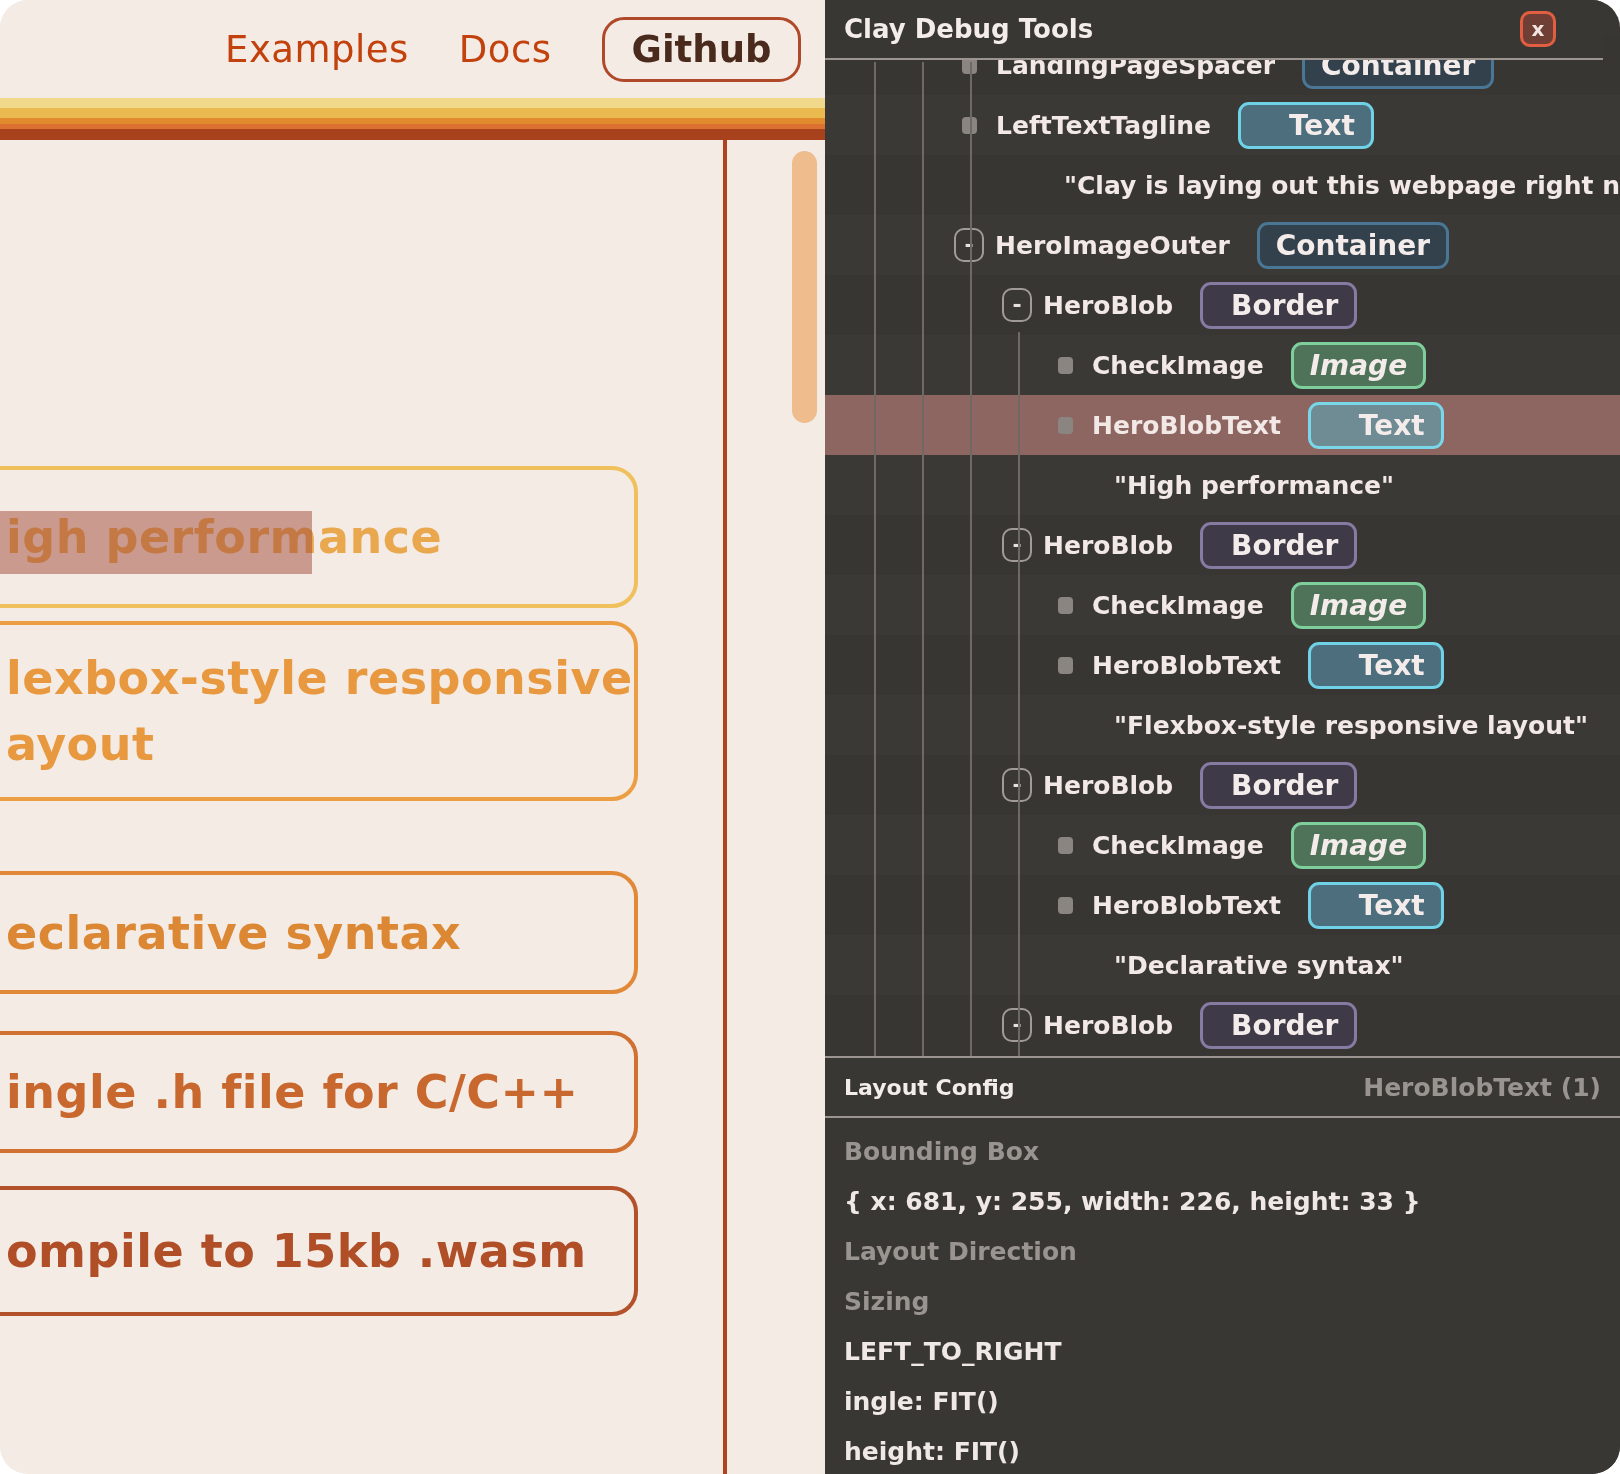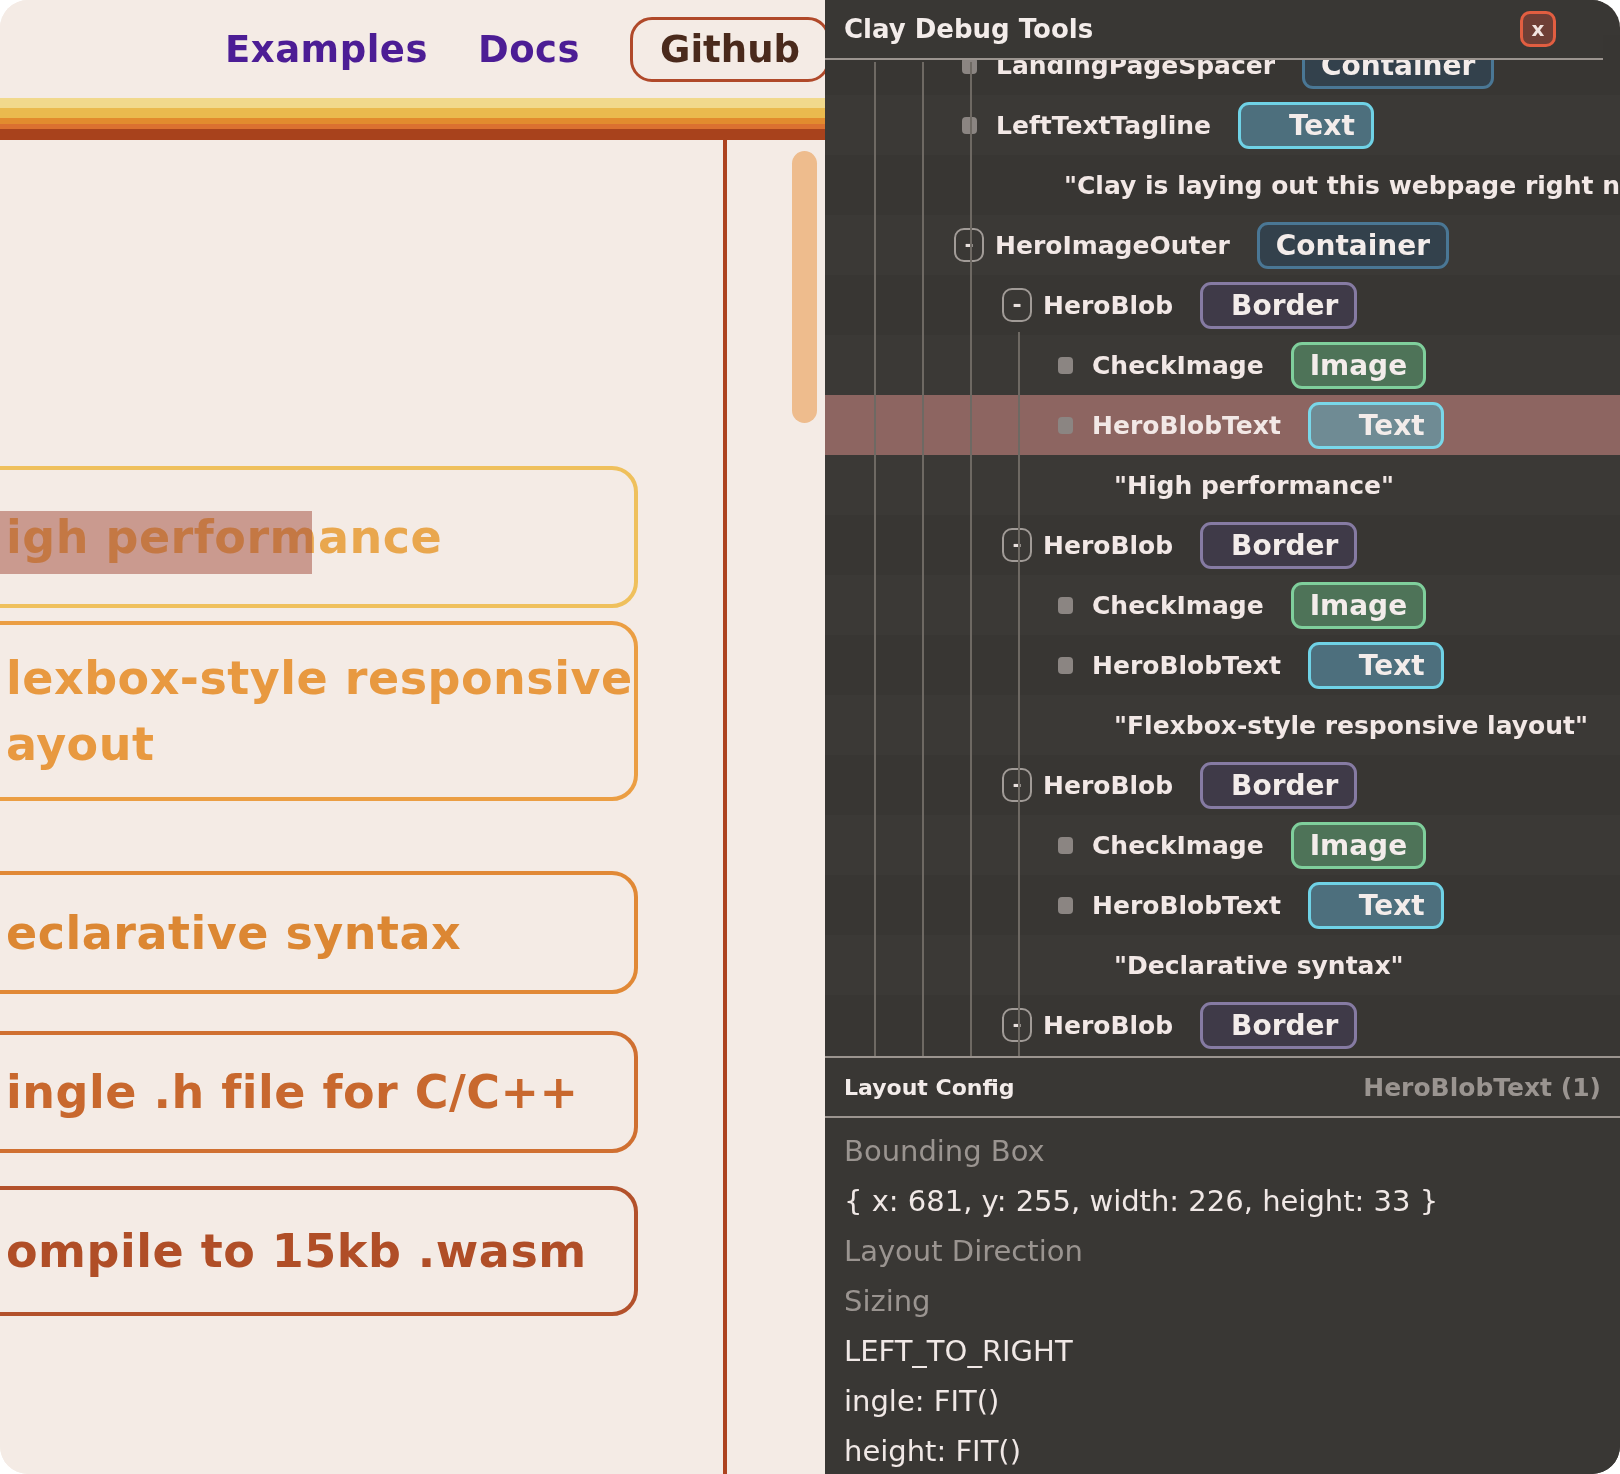--- a/index.html
+++ b/index.html
@@ -1,21 +1,21 @@
 <!DOCTYPE html>
 <html><head>
 <meta charset="utf-8">
 <style>
   html,body{margin:0;padding:0;background:#ffffff;font-family:"DejaVu Sans",sans-serif;}
   .screen{position:relative;width:1620px;height:1474px;background:#f4ebe5;border-radius:28px;overflow:hidden;}
 
   
   .page{position:absolute;left:0;top:0;width:826px;height:1474px;background:#f4ebe5;}
   .nav{position:absolute;left:225px;top:8px;height:82px;display:flex;align-items:center;gap:50px;}
-  .nav-link{font-size:37px;font-weight:bold;color:#4c1d95;letter-spacing:.5px;}
+  .nav-link{font-size:37px;font-weight:normal;color:#c2410c;letter-spacing:.5px;}
   .gh-btn{font-size:37px;font-weight:bold;color:#4a2a1c;border:3.5px solid #b0492a;border-radius:22px;padding:8px 27px;background:transparent;}
   .stripes{position:absolute;left:0;top:98px;width:826px;}
   .stripe{width:100%;}
   .vdivider{position:absolute;left:723px;top:140px;width:4px;height:1334px;background:#ad431f;}
   .scrollpill{position:absolute;left:792px;top:151px;width:25px;height:272px;border-radius:13px;background:#eebc8d;}
   .blob{position:absolute;left:-40px;width:678px;border:4px solid;border-radius:26px;box-sizing:border-box;
         display:flex;align-items:center;background:transparent;}
   .blob-text{padding-left:42px;font-weight:bold;font-size:46px;line-height:66px;letter-spacing:.5px;}
   .hover-highlight{position:absolute;left:0px;top:511px;width:312px;height:63px;background:rgba(160,74,58,0.50);}
 
@@ -30,37 +30,37 @@
   .trow > *{position:relative;z-index:3;}
   .collapse{width:30px;height:34px;flex:0 0 30px;border:2.5px solid #a19b97;border-radius:10px;background:#3a3835;
             color:#e8e0dd;display:flex;align-items:center;justify-content:center;font-size:22px;font-weight:bold;
             margin-right:11px;box-sizing:border-box;line-height:1;}
   .bullet{width:15px;height:17px;flex:0 0 15px;background:#8b8582;border-radius:4px;margin-right:19px;}
   .tname{font-size:25px;font-weight:600;color:#f2e8e6;white-space:nowrap;}
   .tag{margin-left:27px;font-size:28px;font-weight:600;color:#f3ecea;padding:4px 16px;border-radius:11px;border:3px solid;white-space:nowrap;}
   .tag-container{background:#33414c;border-color:#4a7795;}
   .tag-text{background:#4d6f7d;border-color:#6fd2e6;padding-left:48px;}
   .trow.hl .tag-text{background:#6f8b94;border-color:#79d7e9;}
-  .tag-image{background:#4e7358;border-color:#7fcf9c;}
+  .tag-image{background:#4e7358;border-color:#7fcf9c;font-style:italic;}
   .tag-border{background:#3f3a48;border-color:#867ba3;padding-left:28px;}
   .tstring{font-size:25px;font-weight:600;color:#f2e8e6;white-space:nowrap;}
 
   .panel-header{position:absolute;top:0;left:0;right:17px;height:60px;background:#393734;z-index:10;
                 border-bottom:2px solid #9b948f;display:flex;align-items:center;padding-left:19px;box-sizing:border-box;}
   .panel-title{font-size:26px;font-weight:bold;color:#f3ecea;}
   .close-btn{position:absolute;right:64px;top:11px;width:36px;height:36px;border-radius:10px;background:#6f3f36;
              border:3px solid #e25e41;color:#f2e4e0;display:flex;align-items:center;justify-content:center;
              font-size:20px;font-weight:bold;box-sizing:border-box;z-index:11;}
   .config-bar{position:absolute;top:1056px;left:0;right:0;height:62px;background:#393734;z-index:5;
               border-top:2px solid #9b948f;border-bottom:2px solid #9b948f;box-sizing:border-box;
               display:flex;align-items:center;justify-content:space-between;padding:0 19px;}
   .config-title{font-size:22px;font-weight:bold;color:#f3ecea;}
   .config-selected{font-size:25px;font-weight:600;color:#9a9490;}
   .config-body{position:absolute;top:1118px;left:0;right:0;bottom:0;background:#393734;z-index:5;padding:8px 0 0 19px;box-sizing:border-box;}
-  .cline{height:50px;display:flex;align-items:center;font-size:29px;font-weight:400;}
+  .cline{height:50px;display:flex;align-items:center;font-size:25px;font-weight:700;}
   .cline.lab{color:#9a9490;}
   .cline.val{color:#f0e8e6;}
 </style>
 </head>
 <body>
 
 <div class="screen">
 
   <div class="page">
 

